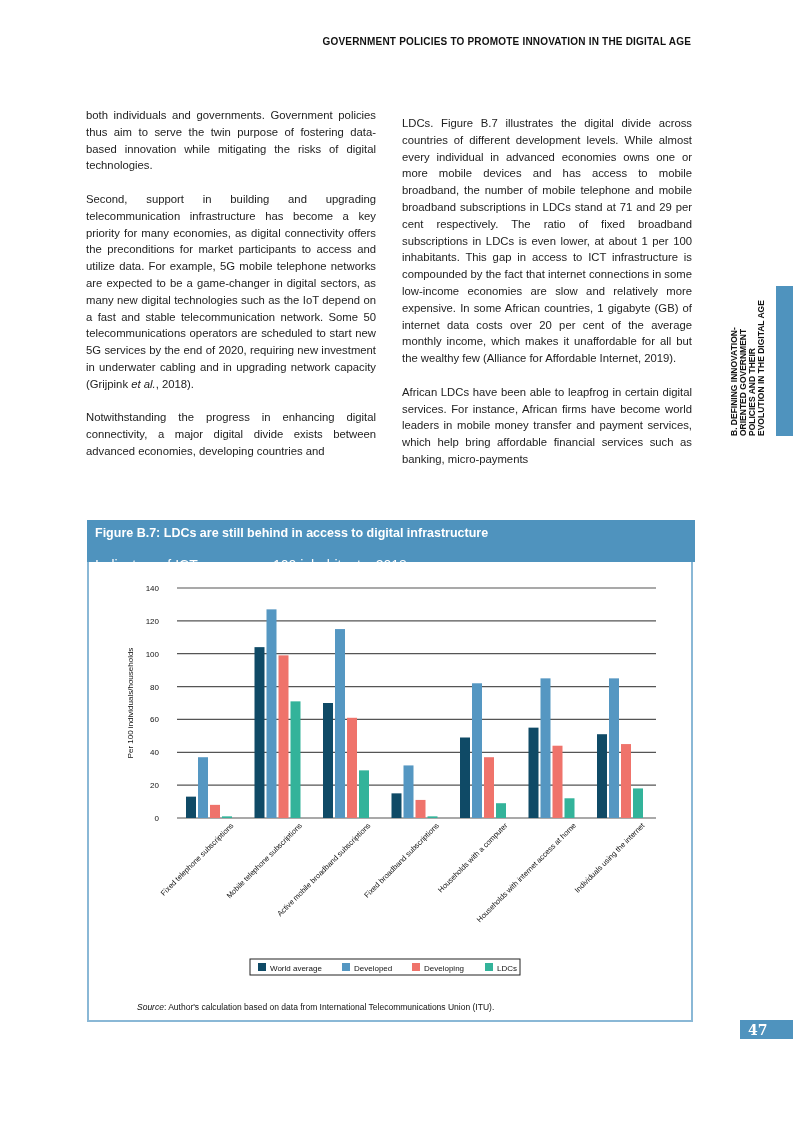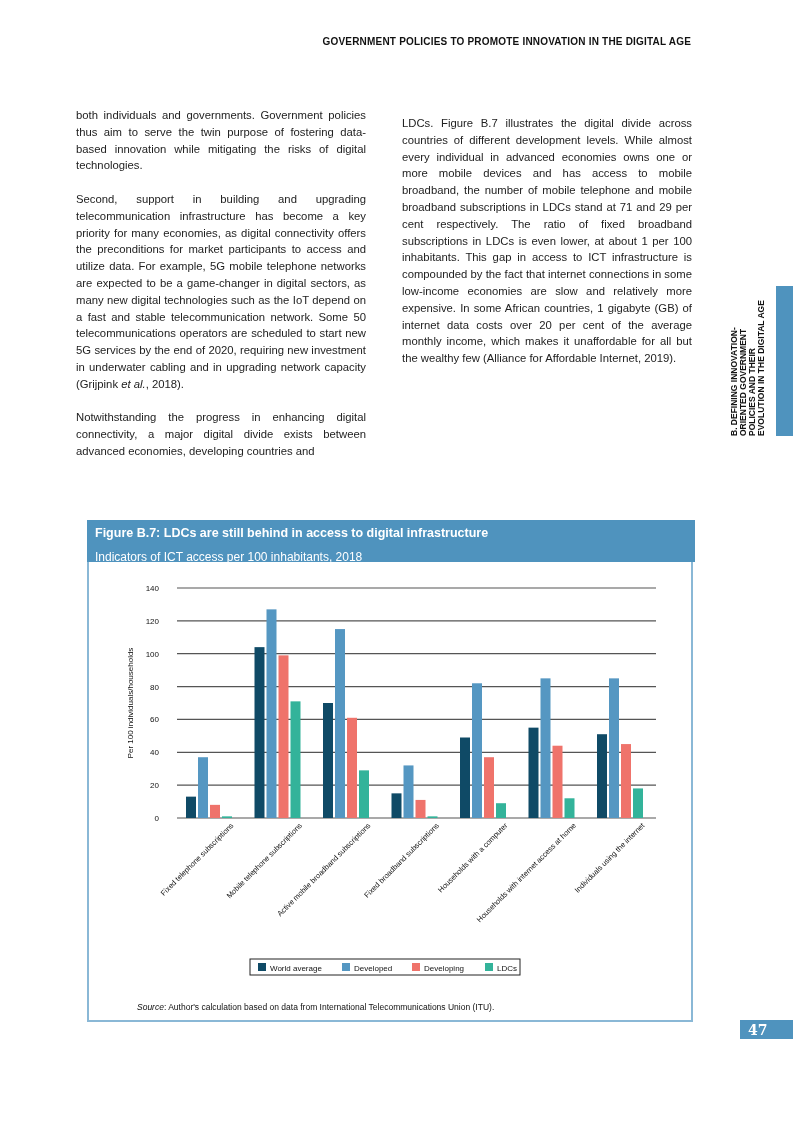--- a/index.html
+++ b/index.html
@@ -1,46 +1,47 @@
 <!DOCTYPE html>
 <html><head>
   <meta charset="utf-8">
   <style>
     * { margin: 0; padding: 0; box-sizing: border-box; }
     body { width: 793px; height: 1122px; background: #ffffff; position: relative; font-family: "Liberation Sans", sans-serif; color: #1a1a1a; overflow: hidden; }
     .running-head { position: absolute; top: 36px; right: 102px; font-size: 10px; font-weight: bold; letter-spacing: 0.2px; color: #111; margin-left: 22px; }
     .col { position: absolute; top: 107px; width: 290px; font-size: 11.3px; line-height: 16.8px; text-align: justify; color: #222; }
-    .col.left { left: 76px; }
+    .col.left { left: 86px; }
     .col.right { left: 402px; margin-top: 8px; }
     .col p { margin-bottom: 16.8px; }
     .side-tab { position: absolute; left: 776px; top: 286px; width: 17px; height: 150px; background: #4f93be; }
     .side-text { position: absolute; left: 730px; top: 286px; width: 46px; height: 150px; }
     .side-text span { position: absolute; top: 0; left: 0; writing-mode: vertical-rl; font-size: 8.5px; font-weight: bold; line-height: 9px; color: #111; white-space: pre; transform-origin: center; }
     .figure { position: absolute; left: 87px; top: 520px; width: 606px; height: 502px; border: 2px solid #8ab8d6; border-top: none; }
     .fig-head { position: absolute; left: -2px; top: 0; width: 608px; height: 42px; background: #4f93be; color: #fff; padding: 6px 8px; }
     .fig-title { font-size: 12.5px; font-weight: bold; }
-    .fig-sub { font-size: 12px; margin-top: 10px; }
+    .fig-sub { font-size: 14px; margin-top: 17px; }
     .chart { position: absolute; left: 0; top: 42px; }
     .source { position: absolute; left: 12px; top: 482px; font-size: 8.5px; color: #111; }
     .source i { font-style: italic; margin-left: 36px; }
     .page-num { position: absolute; left: 740px; top: 1020px; width: 53px; height: 19px; background: #4f93be; color: #fff; font-family: "DejaVu Serif", serif; font-weight: bold; font-size: 14px; padding: 2px 8px; }
   </style>
 </head>
 <body>
 
 <div class="running-head">GOVERNMENT POLICIES TO PROMOTE INNOVATION IN THE DIGITAL AGE</div>
 
 <div class="col left">
   <p>both individuals and governments. Government policies thus aim to serve the twin purpose of fostering data-based innovation while mitigating the risks of digital technologies.</p>
   <p id="lp1">Second, support in building and upgrading telecommunication infrastructure has become a key priority for many economies, as digital connectivity offers the preconditions for market participants to access and utilize data. For example, 5G mobile telephone networks are expected to be a game-changer in digital sectors, as many new digital technologies such as the IoT depend on a fast and stable telecommunication network. Some 50 telecommunications operators are scheduled to start new 5G services by the end of 2020, requiring new investment in underwater cabling and in upgrading network capacity (Grijpink <i>et al.</i>, 2018).</p>
   <p>Notwithstanding the progress in enhancing digital connectivity, a major digital divide exists between advanced economies, developing countries and</p>
 </div>
 
 <div class="col right">
   <p>LDCs. Figure B.7 illustrates the digital divide across countries of different development levels. While almost every individual in advanced economies owns one or more mobile devices and has access to mobile broadband, the number of mobile telephone and mobile broadband subscriptions in LDCs stand at 71 and 29 per cent respectively. The ratio of fixed broadband subscriptions in LDCs is even lower, at about 1 per 100 inhabitants. This gap in access to ICT infrastructure is compounded by the fact that internet connections in some low-income economies are slow and relatively more expensive. In some African countries, 1 gigabyte (GB) of internet data costs over 20 per cent of the average monthly income, which makes it unaffordable for all but the wealthy few (Alliance for Affordable Internet, 2019).</p>
+  <p>African LDCs have been able to leapfrog in certain digital services. For instance, African firms have become world leaders in mobile money transfer and payment services, which help bring affordable financial services such as banking, micro-payments</p>
 </div>
 
 <div class="side-text">
   <span id="sideLabel" style="writing-mode: vertical-rl; transform: rotate(180deg); height: 150px;">B. DEFINING INNOVATION-
 ORIENTED GOVERNMENT
 POLICIES AND THEIR
 EVOLUTION IN THE DIGITAL AGE</span>
 </div>
 <div class="side-tab"></div>
 

